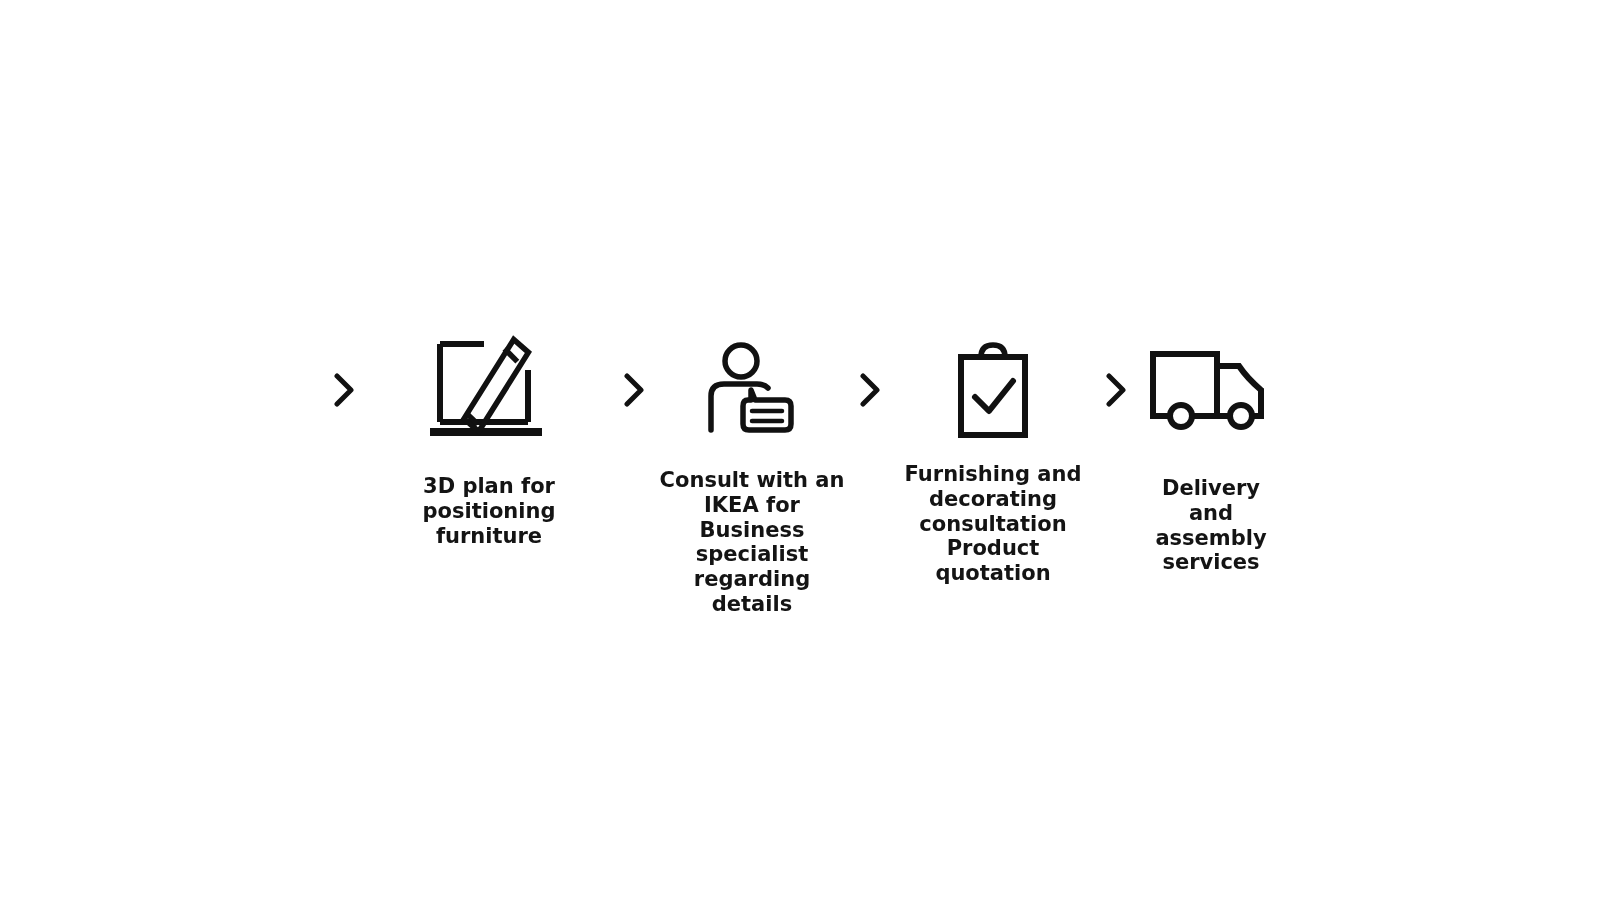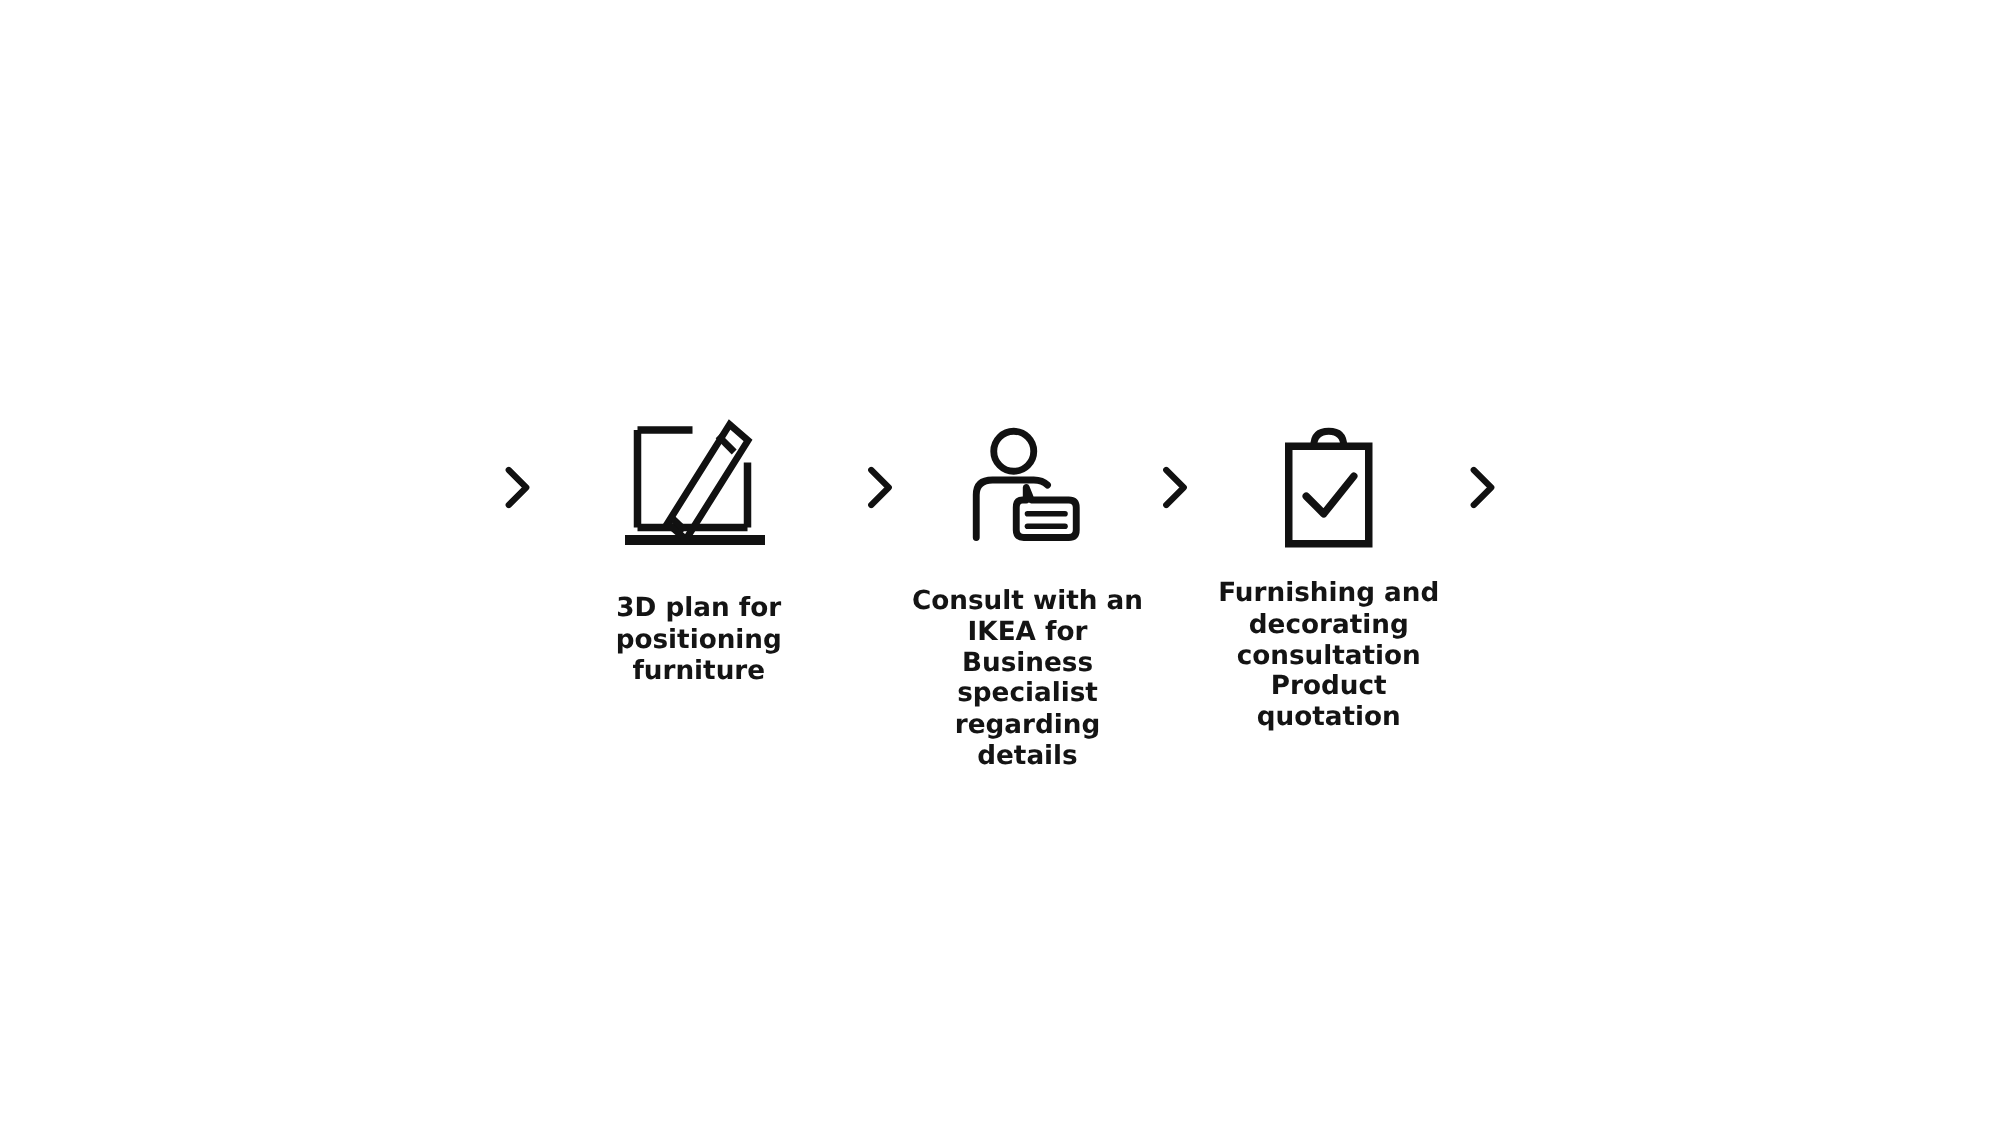--- a/index.html
+++ b/index.html
@@ -170,15 +170,31 @@
 consultation
 Product quotation</div>
     </div>
 
     <div class="chevron chev-gap">
       <svg width="22" height="34" viewBox="0 0 22 34" fill="none" stroke="#111111" stroke-width="5" stroke-linecap="round" stroke-linejoin="round">
         <path d="M4 3 L18 17 L4 31"></path>
       </svg>
     </div>
 
+    <div class="step s5">
+      <div class="icon-box">
+        <svg width="124" height="84" viewBox="0 0 124 84" fill="none" stroke="#111111" stroke-width="6" stroke-linecap="butt" stroke-linejoin="miter">
+
+          <rect x="4" y="6" width="64" height="62"></rect>
+
+          <path d="M68 18 L90 18 Q98 30 112 42 L112 68 L68 68"></path>
+
+          <circle cx="32" cy="68" r="11" fill="#ffffff"></circle>
+          <circle cx="92" cy="68" r="11" fill="#ffffff"></circle>
+        </svg>
+      </div>
+      <div class="step-label">Delivery and
+assembly
+services</div>
+    </div>
 
   </div>
 </div>
 
 </body></html>

